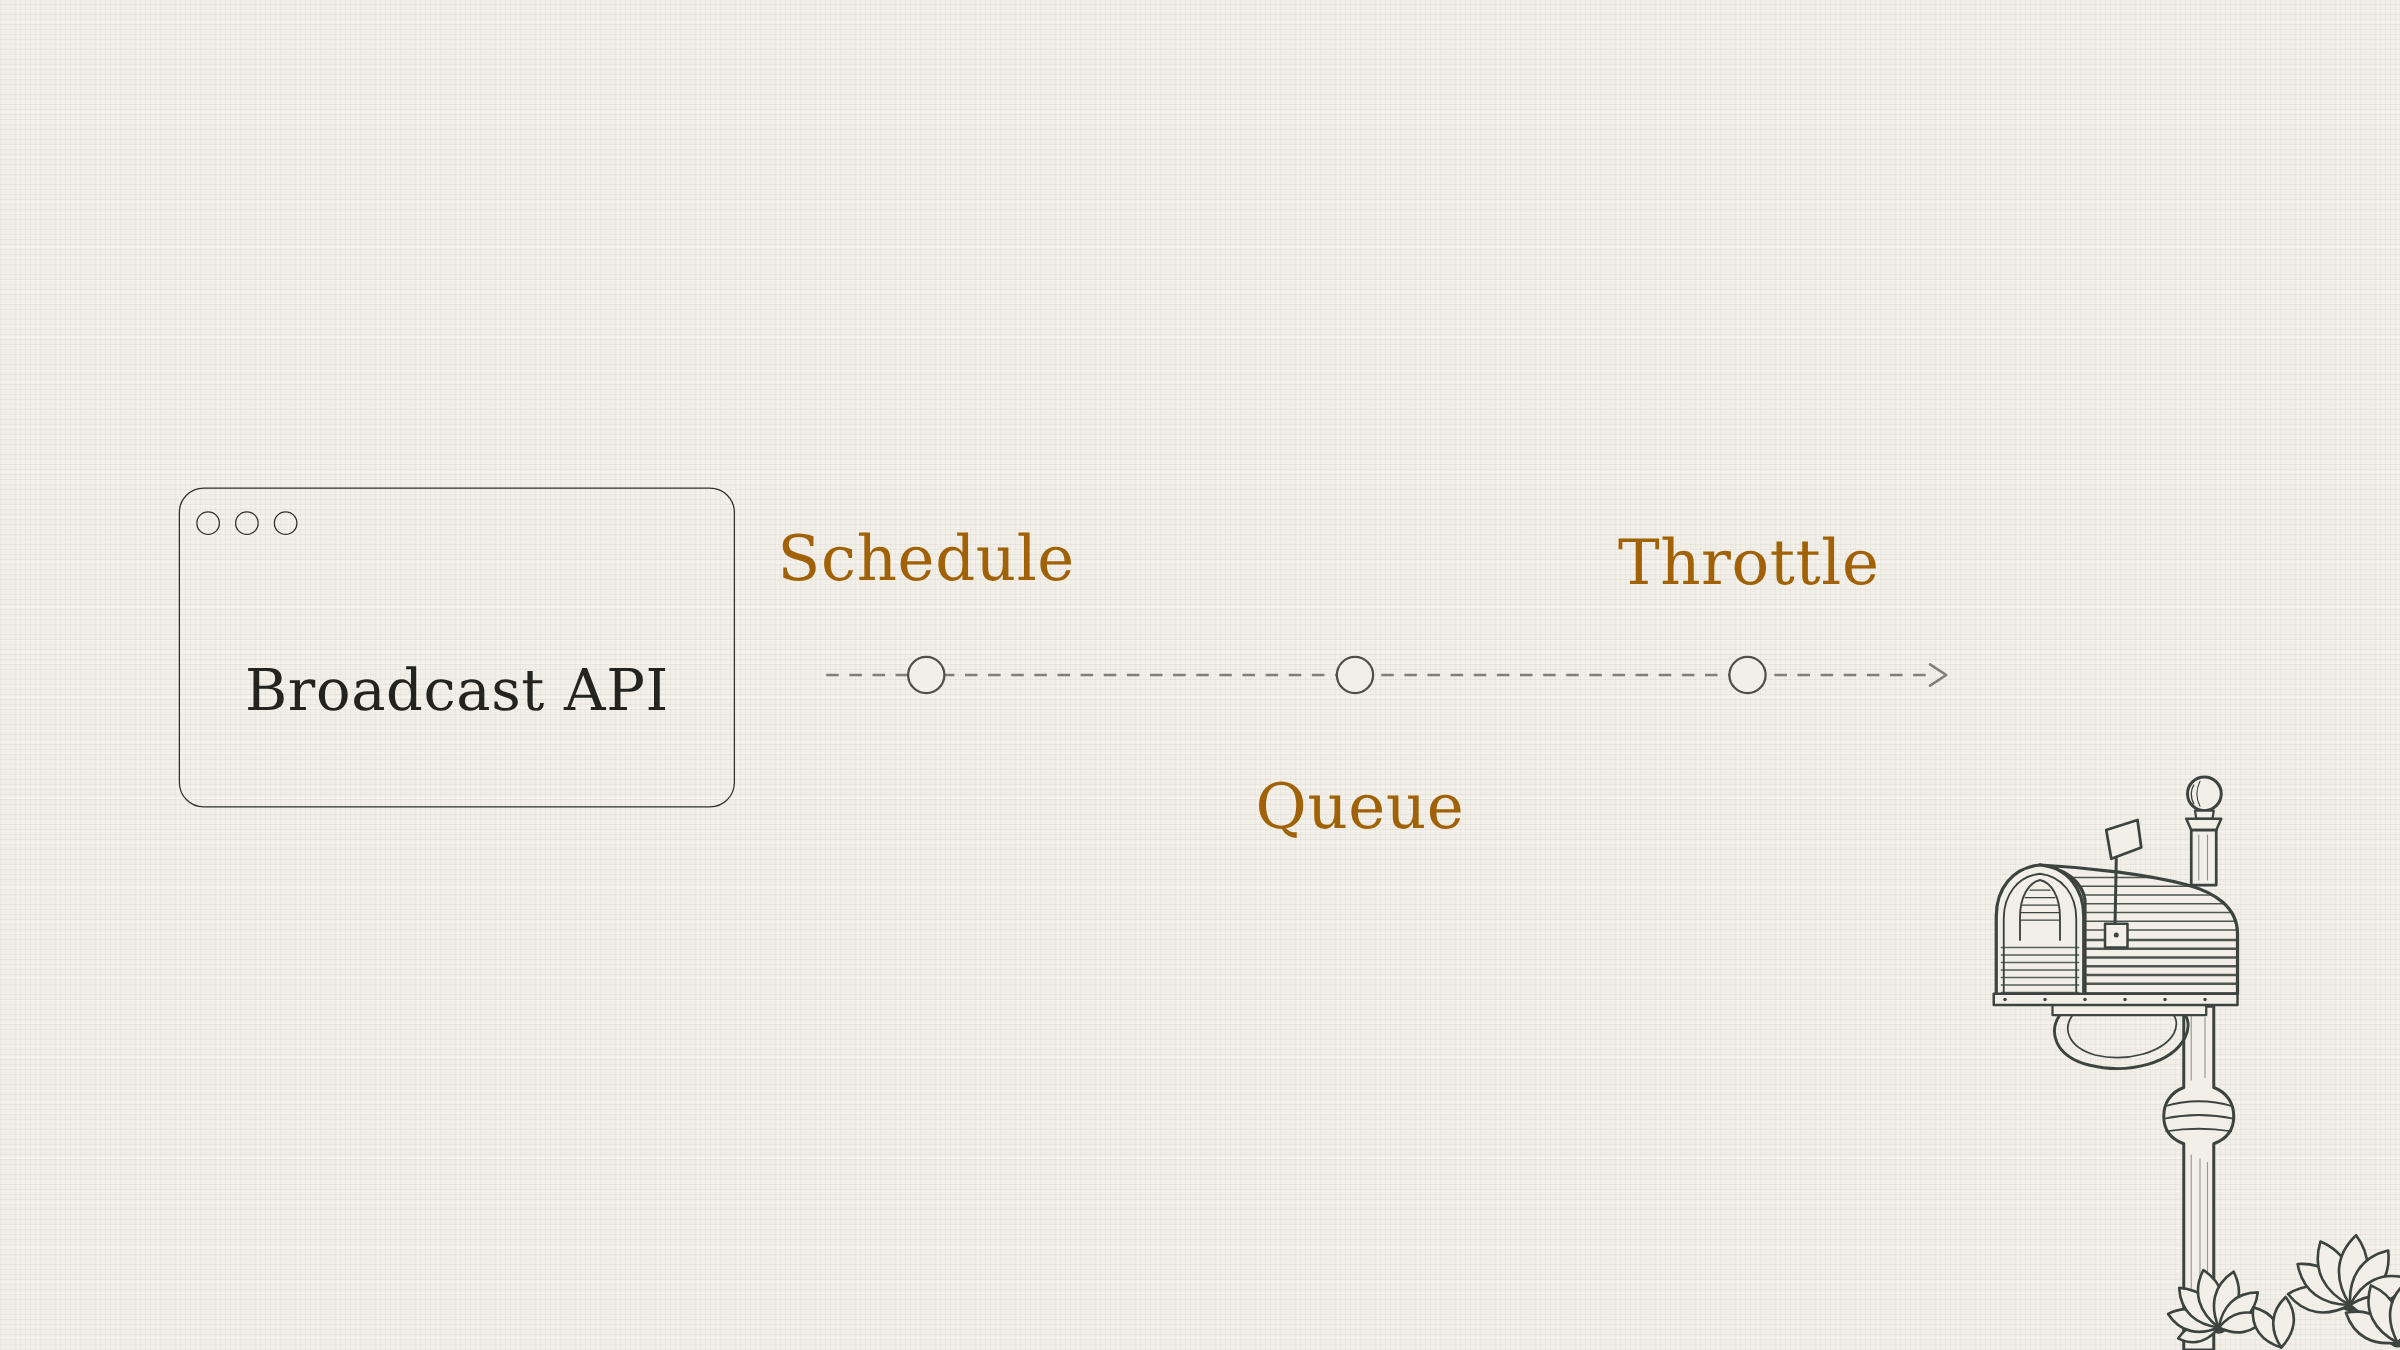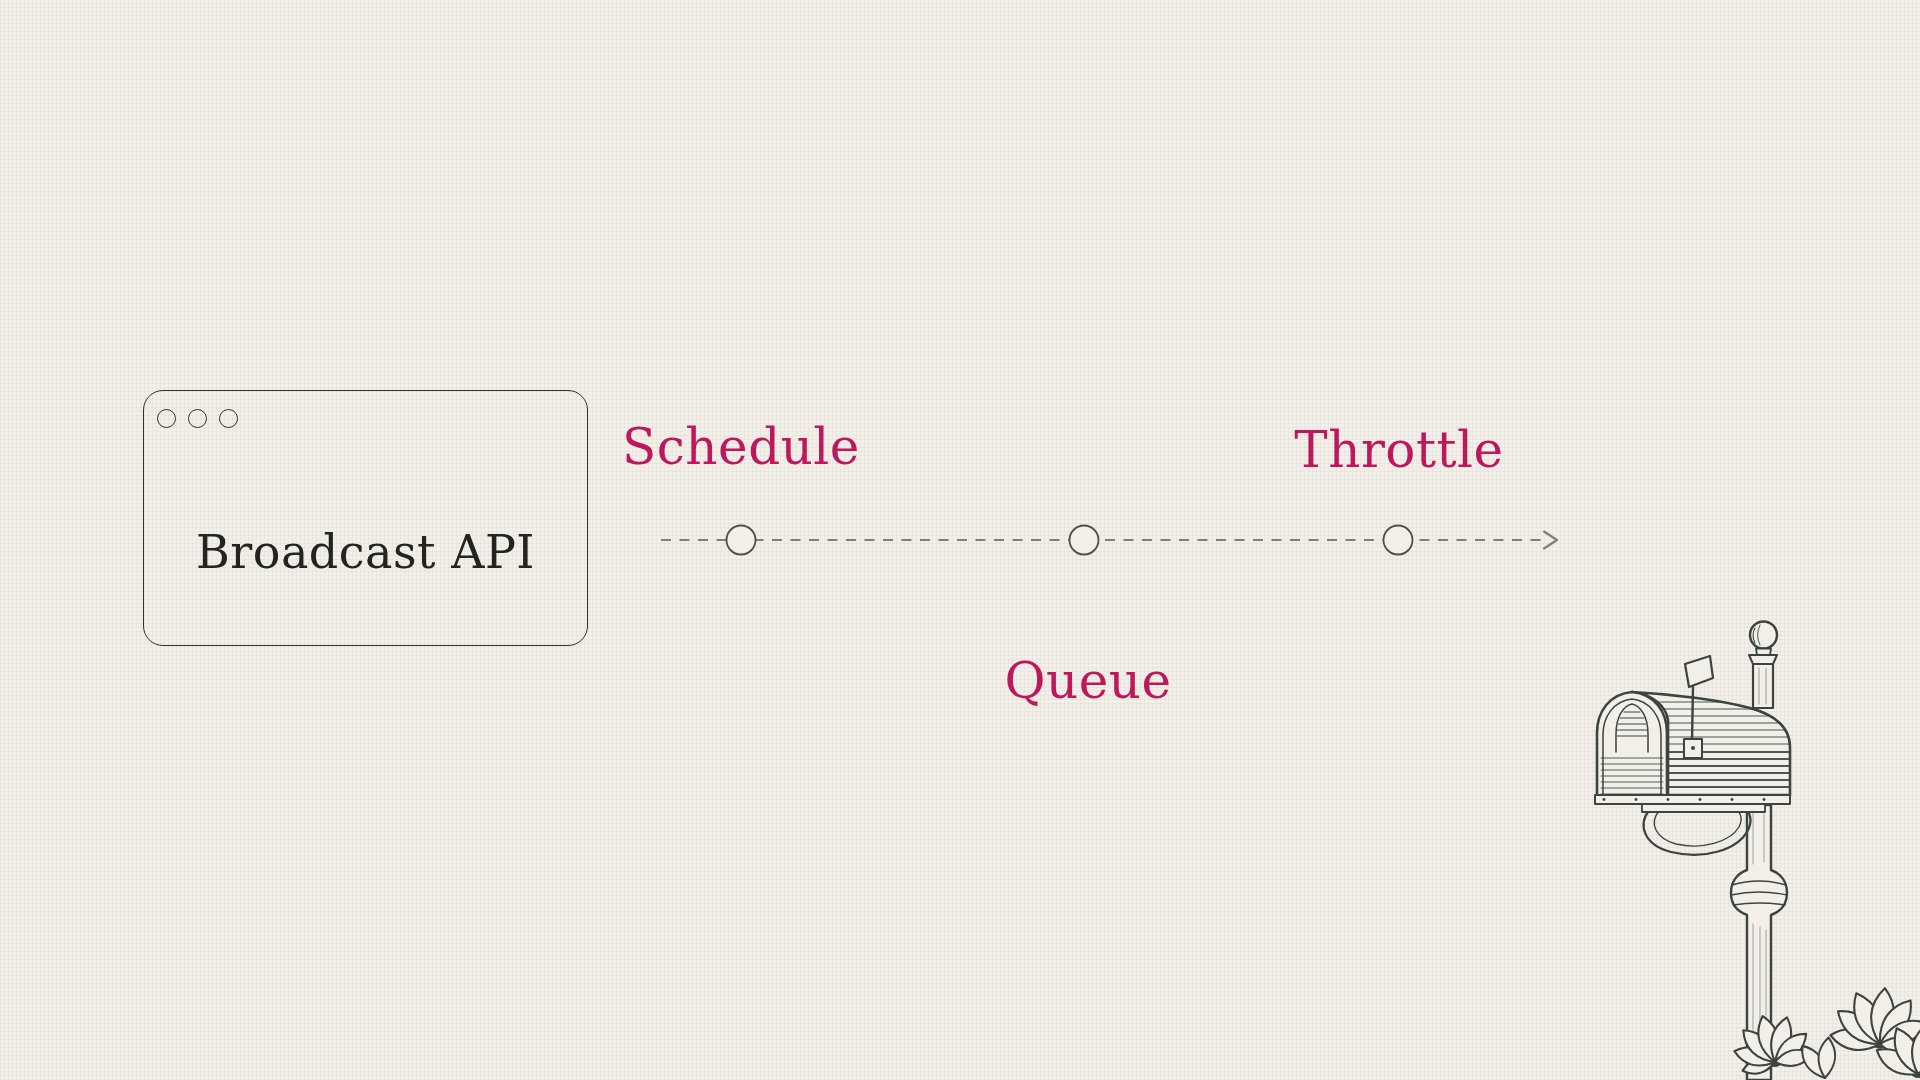--- a/index.html
+++ b/index.html
@@ -32,24 +32,24 @@
   .dot{width:19px;height:19px;border:1.6px solid #2f302a;border-radius:50%;box-sizing:border-box;}
   .card-title{
     position:absolute;left:0;right:0;top:138px;
     text-align:center;font-size:46px;line-height:46px;color:#23241f;
     letter-spacing:.5px;white-space:nowrap;
   }
 
   
   .step-label{
     position:absolute;transform:translateX(-50%);
-    font-size:50px;line-height:50px;color:#be185d;letter-spacing:.5px;white-space:nowrap;
+    font-size:50px;line-height:50px;color:#a16207;letter-spacing:.5px;white-space:nowrap;
   }
   .lbl-schedule{left:741px;top:422px;}
-  .lbl-queue{left:1088px;top:620px;margin-top:36px;}
+  .lbl-queue{left:1088px;top:620px;}
   .lbl-throttle{left:1399px;top:425px;}
 
   .timeline-svg{position:absolute;left:640px;top:500px;overflow:visible;}
   .mailbox-svg{position:absolute;left:1580px;top:612px;overflow:visible;}
   svg{display:block;}
 </style>
 </head>
 <body>
 
 <div class="stage">

